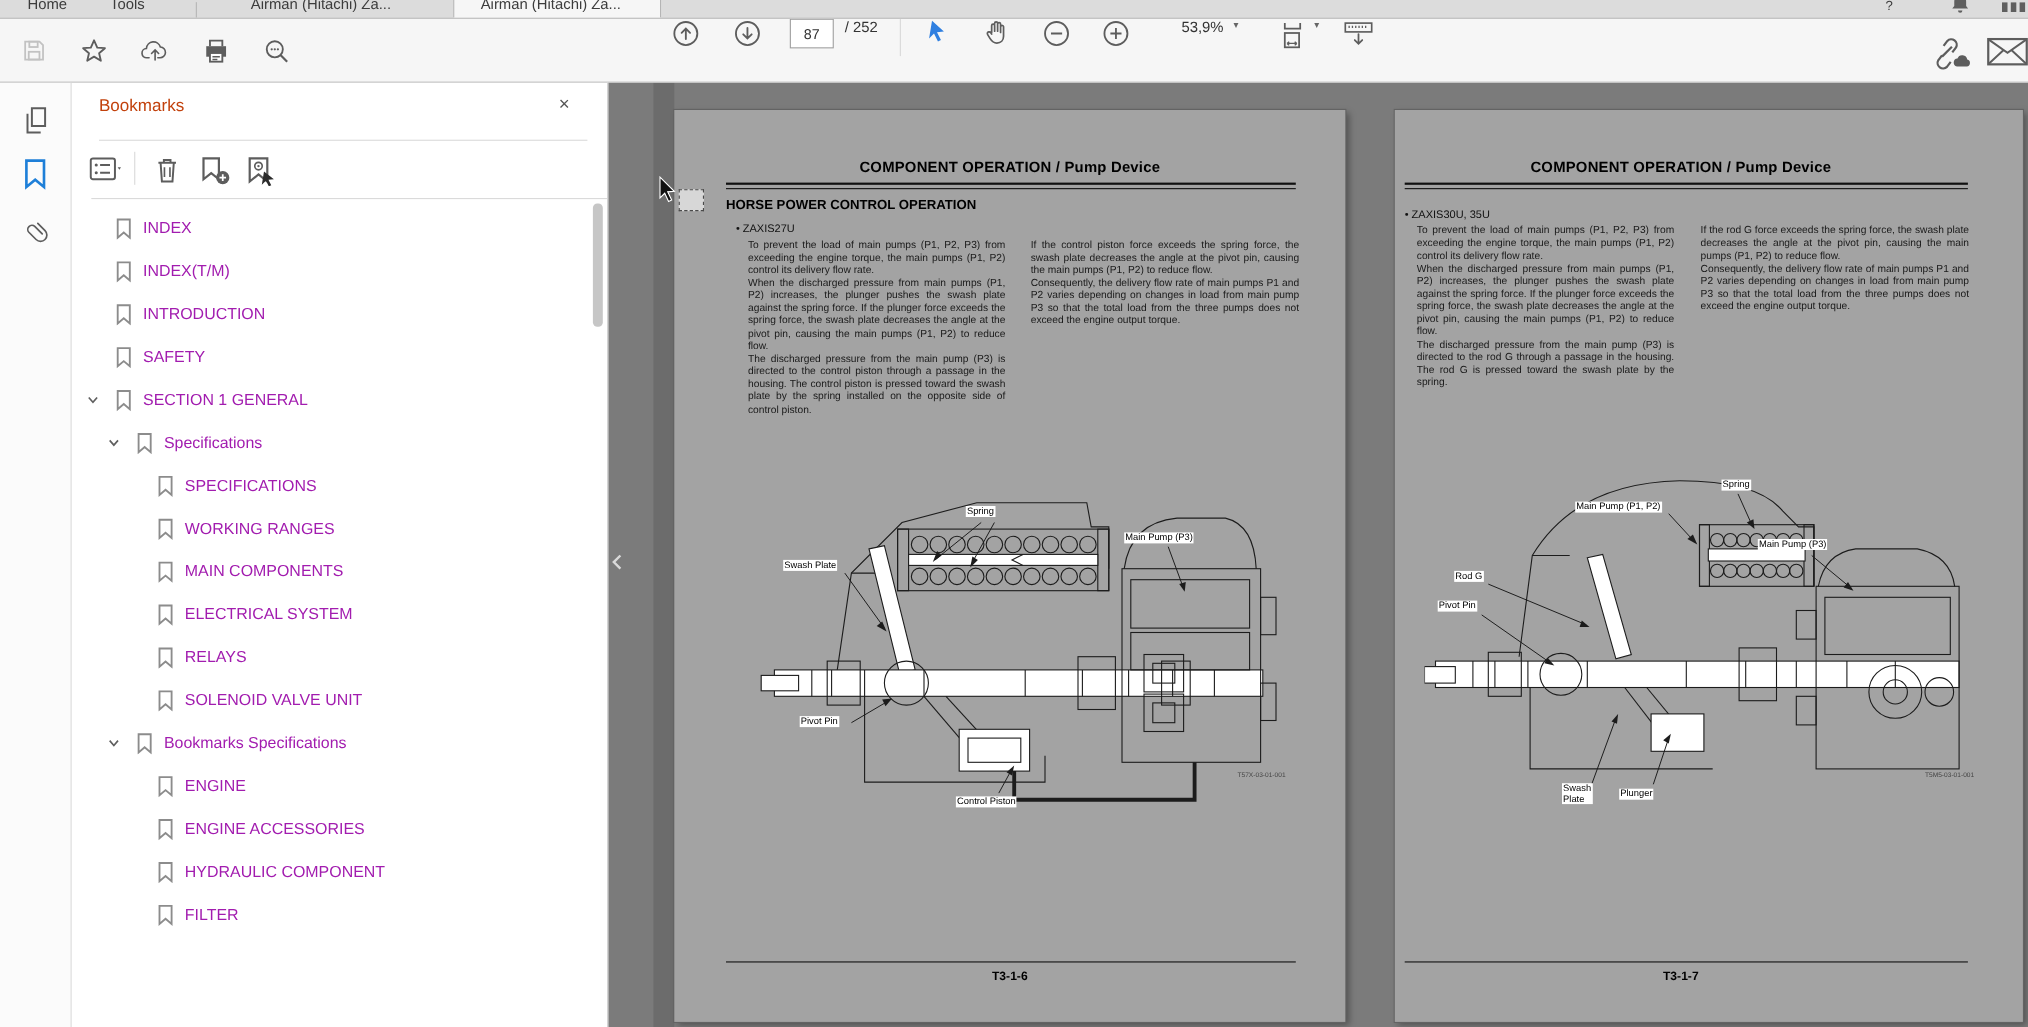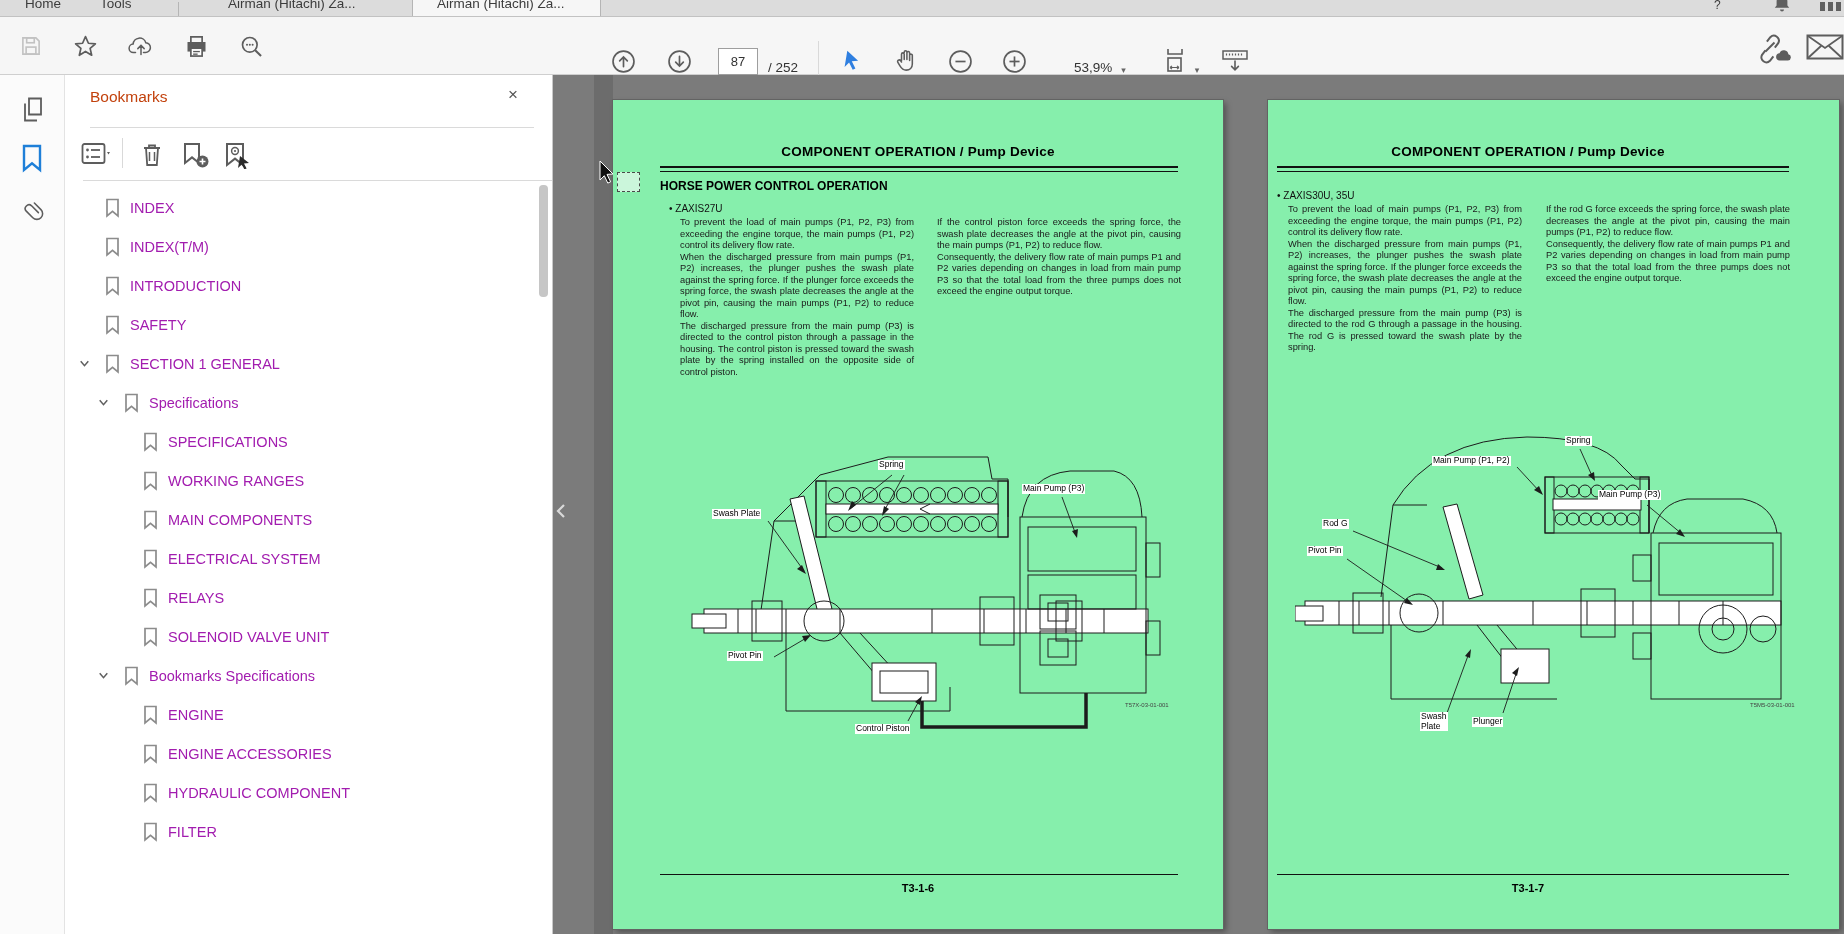--- a/index.html
+++ b/index.html
@@ -18,21 +18,21 @@
   .tabsep { position:absolute; top:2px; width:1px; height:15px; background:#b5b5b5; }
   .tab-active { position:absolute; left:412px; top:0; width:189px; height:18px; background:#f6f6f6;
     border-left:1px solid #b5b5b5; border-right:1px solid #b5b5b5;}
   .tab-active .tabtext { left:24px; }
   .tbar-mini { position:absolute; top:-7px; }
 
   
   .toolbar { position:absolute; left:0; top:17px; width:1844px; height:58px;
     background:#f6f6f6; border-bottom:1px solid #cfcfcf; z-index:20;}
   .tb-left { position:absolute; left:18px; top:0; height:58px; display:flex; align-items:center; gap:28px; }
-  .tb-center { position:absolute; left:610px; top:0; height:58px; display:flex; align-items:flex-end; }
+  .tb-center { position:absolute; left:610px; top:0; height:58px; display:flex; align-items:flex-start; }
   .tb-right { position:absolute; right:0; top:0; height:58px; }
   .tbtn { display:flex; align-items:center; justify-content:center; cursor:pointer; }
   .vdiv { width:1px; height:34px; background:#d9d9d9; }
   .pagebox { width:40px; height:27px; border:1px solid #9e9e9e; background:#fff;
     font-size:13px; color:#333; text-align:center; line-height:25px; }
   .slashtotal { font-size:13.5px; color:#333; white-space:nowrap; }
   .zoomtext { font-size:13.5px; color:#333; white-space:nowrap; }
   .caret { font-size:9px; color:#666; }
 
   
@@ -55,21 +55,21 @@
   .bm-ico { width:26px; flex:none; display:flex; align-items:center; }
   .bm-label { font-size:14.5px; color:#a21caf; white-space:nowrap; }
   .scroll-thumb { position:absolute; right:4px; top:110px; width:9px; height:112px;
     background:#c6c6c6; border-radius:4px; }
   .collapse-handle { position:absolute; left:553px; top:488px; width:15px; height:46px; z-index:12;
     display:flex; align-items:center; justify-content:center; cursor:pointer; }
 
   
   .docarea { position:absolute; left:554px; top:75px; width:1290px; height:859px; background:#7b7b7b; }
   .dark-strip { position:absolute; left:40px; top:0; width:19px; height:859px; background:#6c6c6c; }
-  .page { position:absolute; background:#86efac; box-shadow:0 0 0 1px #636363, 3px 3px 6px rgba(0,0,0,.35);text-decoration:underline; }
+  .page { position:absolute; background:#a3a3a3; box-shadow:0 0 0 1px #636363, 3px 3px 6px rgba(0,0,0,.35);text-decoration:underline; }
   .page-l { left:59px; top:25px; width:610px; height:829px; }
   .page-r { left:714px; top:25px; width:571px; height:829px; }
 
   .p-header { position:absolute; top:44px; text-align:center; font-size:13.5px; font-weight:bold; color:#000;
     letter-spacing:.2px; white-space:nowrap; }
   .p-rule { position:absolute; height:0; border-top:2.5px solid #111; }
   .p-rule2 { position:absolute; height:1px; background:#111; }
   .p-section { position:absolute; font-size:12px; font-weight:bold; color:#000; white-space:nowrap; }
   .p-bullet { position:absolute; font-size:10px; color:#111; white-space:nowrap; }
   .p-col { position:absolute; font-size:9.3px; line-height:11.5px; color:#1a1a1a;
@@ -553,21 +553,21 @@
           <polygon points="121,210 112,211 115,217" fill="#1c1c1c" stroke="none"></polygon>
         <line x1="218" y1="296" x2="230" y2="274"></line>
           <polygon points="232,271 225,277 230,280" fill="#1c1c1c" stroke="none"></polygon>
       </g>
     </svg>
 
     <div class="fig-label" style="left:265px;top:360px">Spring</div>
     <div class="fig-label" style="left:99px;top:409px">Swash Plate</div>
     <div class="fig-label" style="left:409px;top:384px">Main Pump (P3)</div>
     <div class="fig-label" style="left:114px;top:551px">Pivot Pin</div>
-    <div class="fig-label" style="left:242px;top:624px">Control Piston</div>
+    <div class="fig-label" style="left:256px;top:624px">Control Piston</div>
     <div class="fig-id" style="left:512px;top:602px">T57X-03-01-001</div>
 
     <div class="p-footrule" style="left:47px;width:518px;top:774px"></div>
     <div class="p-footer" style="left:45px;width:520px;top:782px">T3-1-6</div>
   </div>
 
   <div class="page page-r">
     <div class="p-header" style="left:0px;width:520px">COMPONENT OPERATION / Pump Device</div>
     <div class="p-rule" style="left:9px;width:512px;top:66px"></div>
     <div class="p-rule2" style="left:9px;width:512px;top:71px"></div>

